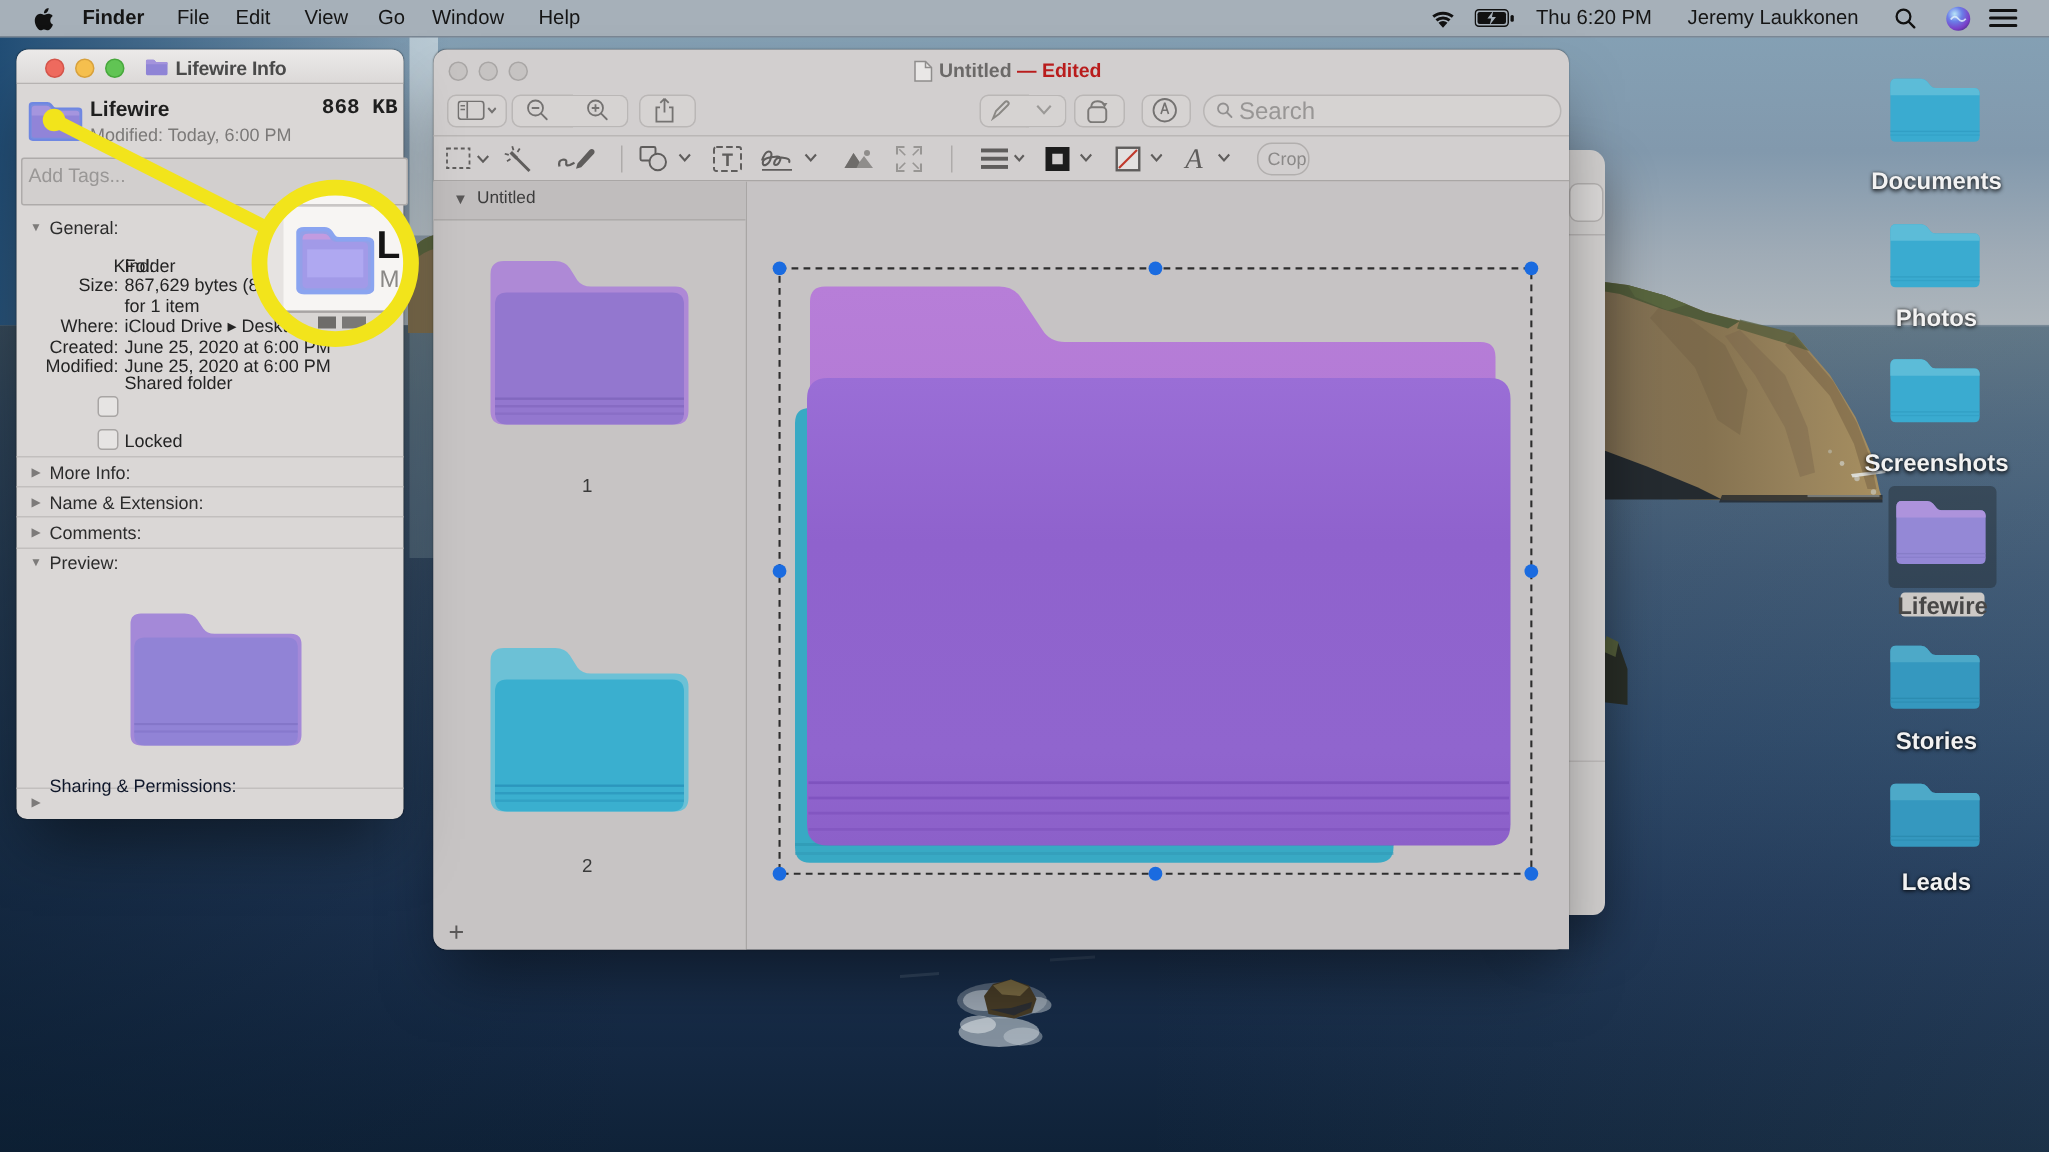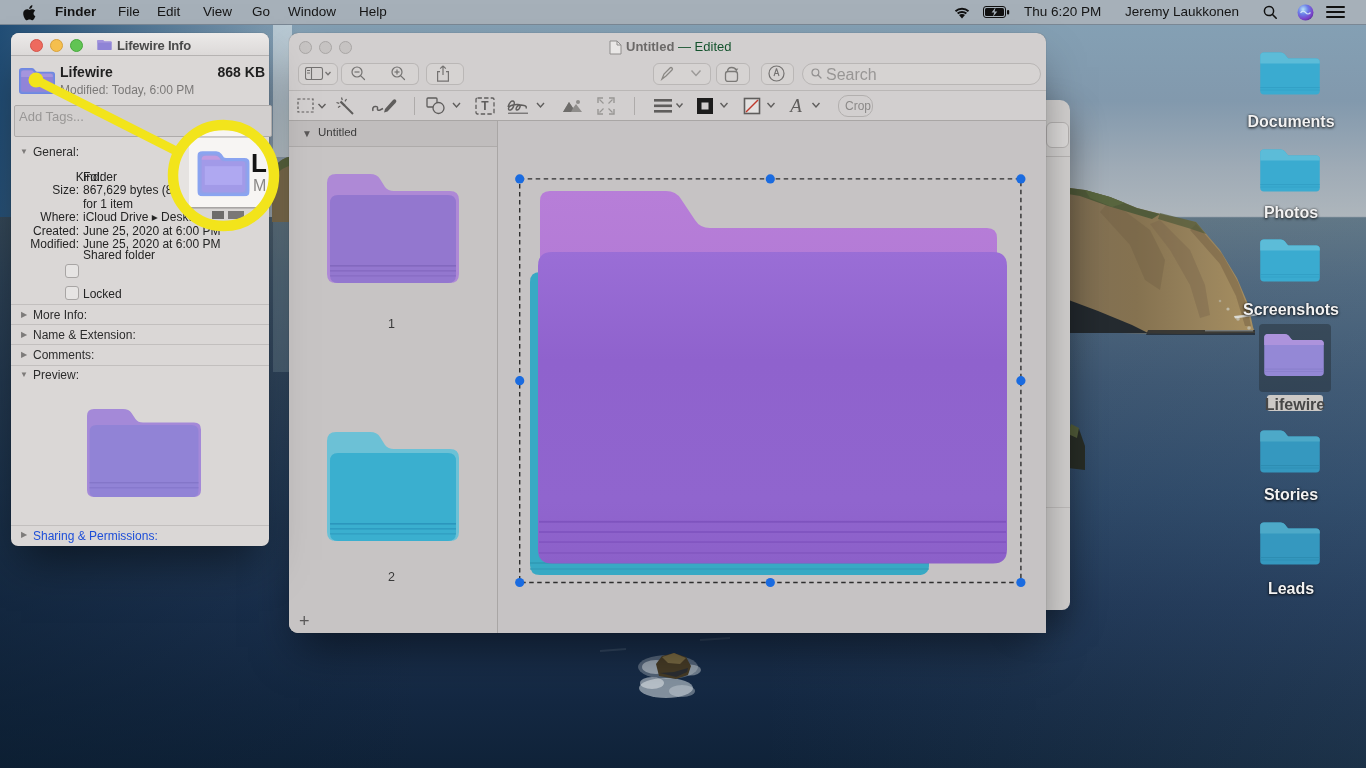--- a/index.html
+++ b/index.html
@@ -239,21 +239,21 @@
   <div class="win" id="pvwin">
 
     <div class="tl" style="left:10px;top:8px;background:#c6c3c2;border:1px solid #a9a6a5;"></div>
     <div class="tl" style="left:30px;top:8px;background:#c6c3c2;border:1px solid #a9a6a5;"></div>
     <div class="tl" style="left:50px;top:8px;background:#c6c3c2;border:1px solid #a9a6a5;"></div>
 
     <svg class="abs" style="left:320px;top:7px" width="13" height="15" viewBox="0 0 13 15">
       <path d="M1 1 L8 1 L12 5 L12 14 L1 14 Z" fill="#e9e7e6" stroke="#8f8d8c" stroke-width="1"></path>
       <path d="M8 1 L8 5 L12 5" fill="none" stroke="#8f8d8c" stroke-width="1"></path>
     </svg>
-    <div class="abs" style="left:337px;top:6px;font-size:13px;color:#6b6968;font-weight:700;">Untitled <span style="font-weight:400;color:#14532d;">— Edited</span></div>
+    <div class="abs" style="left:337px;top:6px;font-size:13px;color:#6b6968;font-weight:700;">Untitled <span style="font-weight:700;color:#b91c1c;">— Edited</span></div>
 
     <div class="abs tbtn" style="left:9px;top:30px;width:38px;"></div>
     <div class="abs tbtn" style="left:52px;top:30px;width:39px;border-radius:6px 0 0 6px;"></div>
     <div class="abs tbtn" style="left:91px;top:30px;width:38px;border-left:none;border-radius:0 6px 6px 0;"></div>
     <div class="abs tbtn" style="left:137px;top:30px;width:36px;"></div>
     <div class="abs tbtn" style="left:364px;top:30px;width:31px;border-radius:6px 0 0 6px;"></div>
     <div class="abs tbtn" style="left:395px;top:30px;width:26px;border-left:none;border-radius:0 6px 6px 0;"></div>
     <div class="abs tbtn" style="left:427px;top:30px;width:32px;"></div>
     <div class="abs tbtn" style="left:472px;top:30px;width:31px;"></div>
     <div class="abs" style="left:513px;top:30px;width:237px;height:20px;border:1px solid #b9b6b5;border-radius:11px;background:#d6d3d2;"></div>
@@ -442,21 +442,21 @@
       <path d="M2 9 Q2 3 8 3 L35 3 Q39 3 41.5 6 L45.5 11 Q47 13 50.5 13 L92 13 Q98 13 98 19 L98 22 L2 22 Z" fill="#a393dc"></path>
     </svg>
     <div class="abs" style="left:106px;top:4.5px;font-size:13px;font-weight:700;color:#4a4a4a;letter-spacing:-.2px;">Lifewire Info</div>
 
     <svg class="abs" style="left:8px;top:34px" width="36" height="28" viewBox="0 0 100 74">
       <path d="M2 9 Q2 3 8 3 L35 3 Q39 3 41.5 6 L45.5 11 Q47 13 50.5 13 L92 13 Q98 13 98 19 L98 65 Q98 71 92 71 L8 71 Q2 71 2 65 Z" fill="#7a8ede" stroke="#6f87e2" stroke-width="4"></path>
       <path d="M6 14 Q6 8 12 8 L34 8 Q38 8 40 11 L43 15 Q45 17 49 17 L88 17 Q94 17 94 22 L94 62 Q94 67 88 67 L12 67 Q6 67 6 62 Z" fill="#9184d8"></path>
       <path d="M6 14 Q6 8 12 8 L34 8 Q38 8 40 11 L43 15 Q45 17 49 17 L88 17 Q94 17 94 22 L94 26 L6 26 Z" fill="#a595de"></path>
     </svg>
     <div class="abs" style="left:49px;top:31px;font-size:14px;font-weight:700;color:#1f1f1f;">Lifewire</div>
-    <div class="abs" style="left:0;top:31px;width:254px;text-align:right;font-size:14px;font-weight:700;color:#1f1f1f;">868 KB</div>
+    <div class="abs" style="left:0;top:31px;width:254px;text-align:right;font-size:14px;font-weight:700;color:#1f1f1f;font-family:Liberation Mono, monospace;">868 KB</div>
     <div class="abs" style="left:49px;top:50px;font-size:12px;color:#7b7978;">Modified: Today, 6:00 PM</div>
 
     <div class="abs" style="left:3px;top:72px;width:256px;height:30px;background:#d2cfce;border:1px solid #aeabaa;border-radius:2px;"></div>
     <div class="abs" style="left:8px;top:76px;font-size:13px;color:#999796;">Add Tags...</div>
 
     <div class="tri" style="left:9px;top:114px;">▼</div>
     <div class="abs" style="left:22px;top:112px;color:#2c2c2c;">General:</div>
     <div class="lbl" style="left:0;top:137px;width:68px;margin-left:24px;">Kind:</div>
       <div class="val" style="left:72px;top:137px;">Folder</div>
     <div class="lbl" style="left:0;top:150.4px;width:68px;">Size:</div>
@@ -487,21 +487,21 @@
     <div class="abs" style="left:22px;top:335px;color:#2c2c2c;">Preview:</div>
 
     <svg class="abs" style="left:72px;top:370px" width="122" height="98" viewBox="0 0 122 98">
       <path d="M4 13 Q4 6 11 6 L40 6 Q46 6 48.5 10 L52.5 16 Q55 19.5 60 19.5 L111 19.5 Q118 19.5 118 26.5 L118 87 Q118 94 111 94 L11 94 Q4 94 4 87 Z" fill="#a489d8"></path>
       <path d="M6.5 29 Q6.5 22 13.5 22 L108.5 22 Q115.5 22 115.5 29 L115.5 88 Q115.5 94 108.5 94 L13.5 94 Q6.5 94 6.5 88 Z" fill="#9183d6"></path>
       <rect x="6.5" y="79" width="109" height="1.4" fill="#8173c6" opacity=".8"></rect>
       <rect x="6.5" y="84" width="109" height="1.4" fill="#8173c6" opacity=".6"></rect>
     </svg>
     <div class="sep" style="top:491.6px;"></div>
     <div class="tri" style="left:10px;top:497px;">▶</div>
-    <div class="abs" style="left:22px;top:496px;color:#1d4ed8;text-align:right;">Sharing &amp; Permissions:</div>
+    <div class="abs" style="left:22px;top:484px;color:#0f172a;text-align:right;">Sharing &amp; Permissions:</div>
   </div>
 
   <svg class="abs" id="anno" style="left:0;top:0;pointer-events:none" width="1366" height="768" viewBox="0 0 1366 768">
     <defs>
       <clipPath id="ccl">
           <circle cx="223.5" cy="175.5" r="46"></circle>
         </clipPath>
     </defs>
     <line x1="36" y1="80" x2="186" y2="156" stroke="#f2e41b" stroke-width="9"></line>
     <circle cx="36" cy="80" r="7.5" fill="#f2e41b"></circle>

